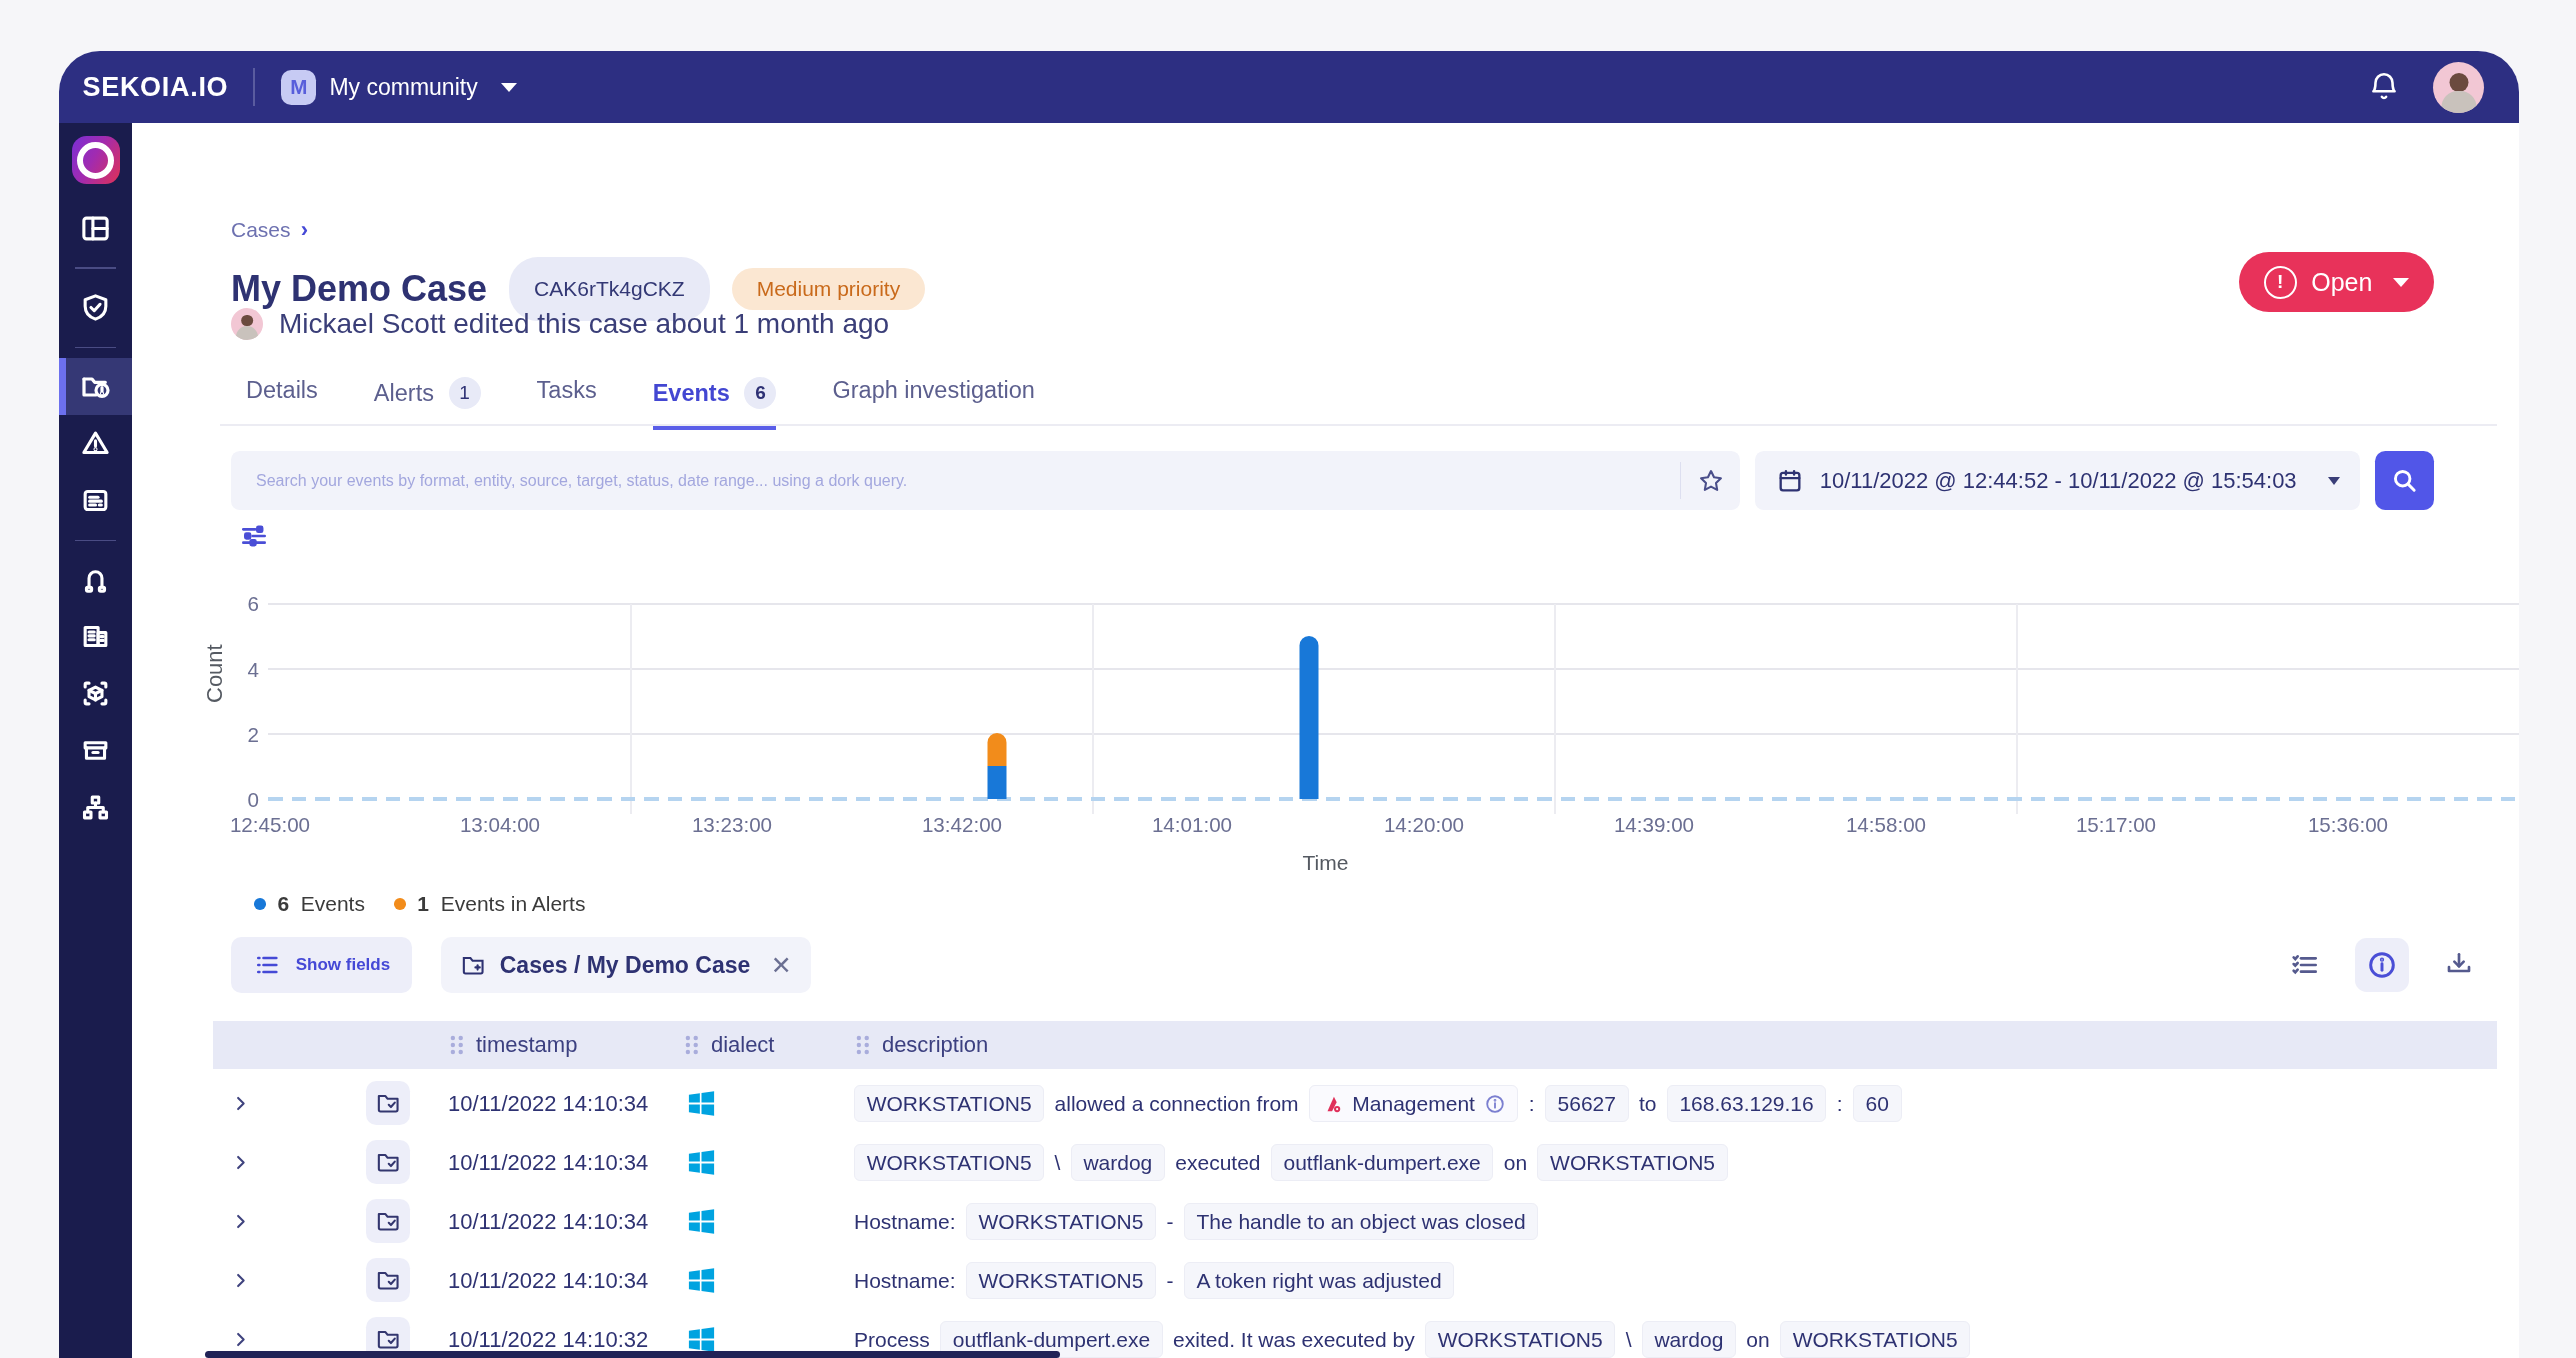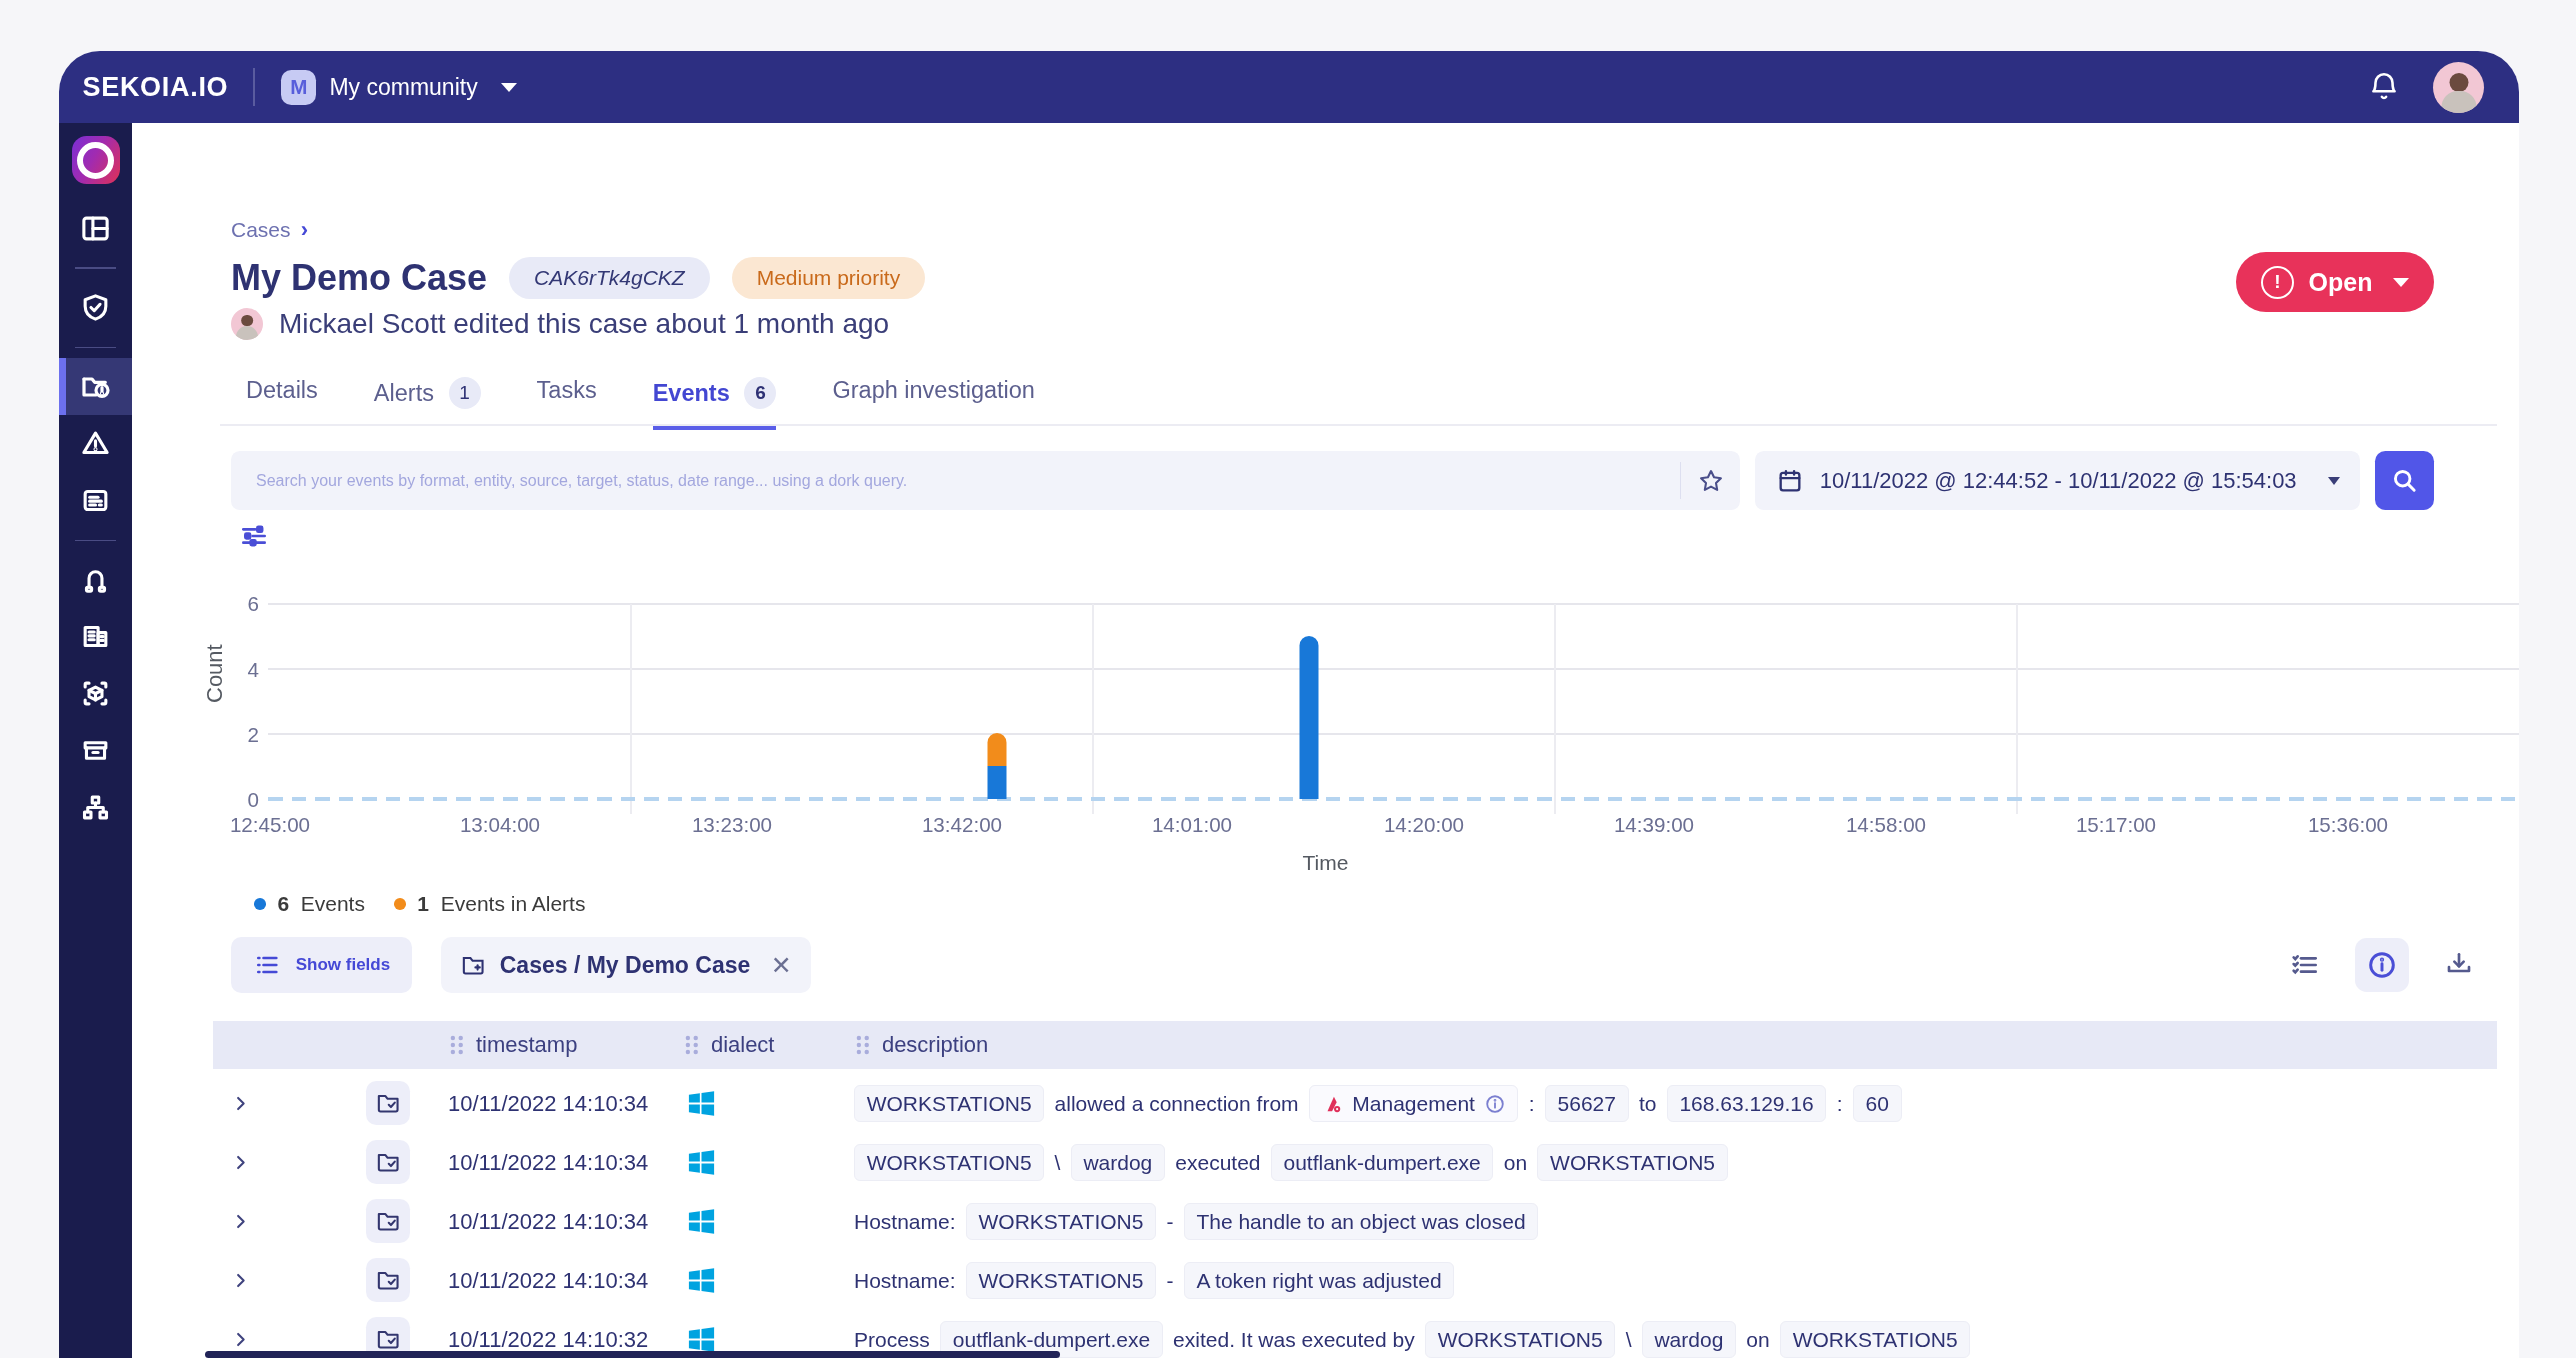--- a/index.html
+++ b/index.html
@@ -36,26 +36,26 @@
   .side-item.active{background:#353875;}
   .side-item.active::before{content:"";position:absolute;left:0;top:0;bottom:0;width:6.6px;background:#6C70EE;}
   .side-sep{width:41px;height:1.5px;background:#4A4C84;margin:10.3px 0;}
   .side-item svg{stroke:#FFFFFF;fill:none;stroke-width:2.4;stroke-linecap:round;stroke-linejoin:round;}
   
   .main{position:absolute;left:73px;top:72px;right:0;bottom:0;background:#FFFFFF;}
   .breadcrumb{position:absolute;left:99px;top:94px;font-size:21px;color:#6D71B0;display:flex;align-items:center;gap:10.3px;cursor:pointer;}
   .breadcrumb .bc-chev{color:#4549D6;font-size:22px;font-weight:bold;}
   .title-row{position:absolute;left:99px;top:134px;display:flex;align-items:center;gap:22px;}
   .page-title{font-size:36px;font-weight:bold;color:#2E3272;}
-  .badge-id{background:#E8EAF7;color:#333875;font-size:21px;padding:9px 25px;border-radius:29px;font-style:italic;}
+  .badge-id{background:#E8EAF7;color:#333875;font-size:21px;padding:20px 25px;border-radius:29px;}
   .badge-priority{background:#FBE7D2;color:#C96A1B;font-size:21px;padding:8.8px 25px;border-radius:29px;}
   .edited-row{position:absolute;left:99px;top:185px;display:flex;align-items:center;gap:16px;color:#3A3E78;font-size:28px;}
   .open-btn{position:absolute;right:85px;top:129px;height:60px;background:#E8325A;border-radius:32px;display:flex;align-items:center;gap:14.7px;padding:0 25px;color:#fff;cursor:pointer;}
   .open-btn .excl{width:29px;height:29px;border:2.9px solid #fff;border-radius:50%;display:flex;align-items:center;justify-content:center;font-size:19px;font-weight:bold;}
-  .open-btn .lbl{font-size:25px;font-weight:bold;}
+  .open-btn .lbl{font-size:25px;font-weight:normal;}
   .open-btn .caret{border-top-color:#fff;margin-left:5.9px;}
   
   .tabs{position:absolute;left:114px;top:254px;display:flex;align-items:flex-start;gap:56px;}
   .tab{display:flex;align-items:center;gap:14.7px;font-size:23.5px;color:#5C5F8E;padding-bottom:16px;cursor:pointer;}
   .tab.active{color:#4347D2;border-bottom:5.1px solid #5A5EE8;font-weight:bold;}
   .tab-badge{background:#E8EAF7;color:#2F3275;font-size:19px;min-width:32px;height:32px;border-radius:50%;display:flex;align-items:center;justify-content:center;}
   .tabs-underline-sep{position:absolute;left:88px;right:22px;top:301px;height:1.5px;background:#ECECF3;}
   
   .search-row{position:absolute;left:99px;top:328px;right:85px;height:59px;display:flex;gap:14.7px;}
   .search-box{flex:1;background:#F2F3FA;border-radius:8.8px;display:flex;align-items:center;position:relative;}

